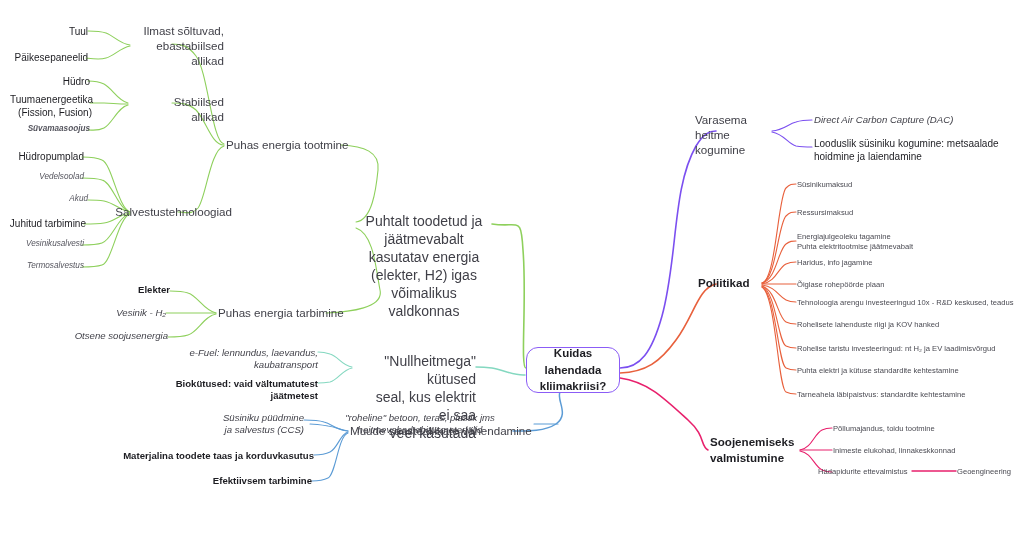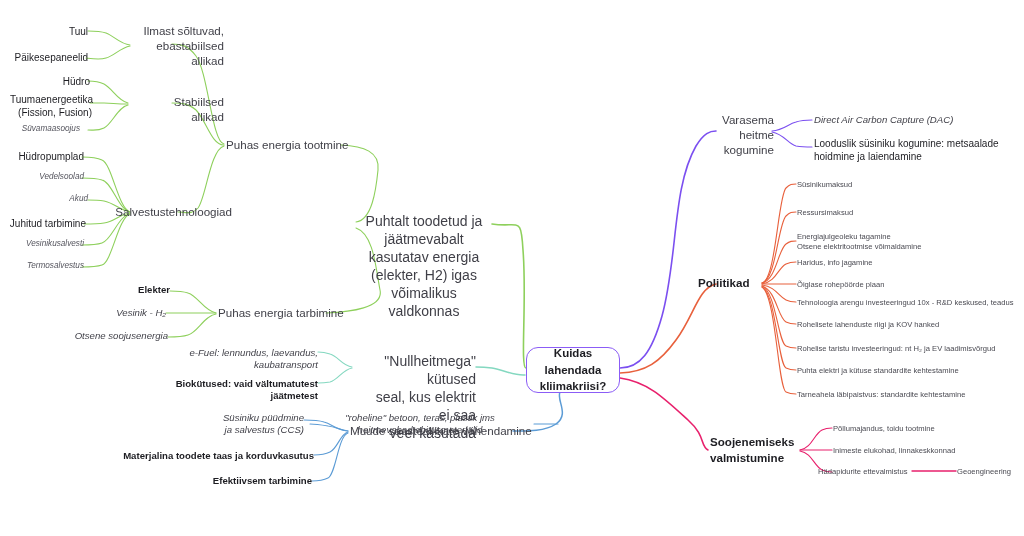--- a/index.html
+++ b/index.html
@@ -190,21 +190,21 @@
 
   <div class="node t-sub-b align-r" style="left:24px; top:26px; width:64px;">Tuul</div>
   <div class="node t-sub-b align-r" style="left:4px; top:52px; width:84px;">Päikesepaneelid</div>
 
   <div class="node t-main align-r" style="left:132px; top:95px; width:92px;">Stabiilsed
 allikad</div>
 
   <div class="node t-sub-b align-r" style="left:28px; top:76px; width:62px;">Hüdro</div>
   <div class="node t-sub-b align-r" style="left:10px; top:94px; width:82px; font-style:normal;">Tuumaenergeetika
 (Fission, Fusion)</div>
-  <div class="node t-sub-i align-r" style="left:6px; top:124px; width:74px;">Süvamaasoojus</div>
+  <div class="node t-sub-i align-r" style="left:16px; top:124px; width:74px;font-weight:bold;">Süvamaasoojus</div>
 
   <div class="node t-main align-r" style="left:92px; top:205px; width:140px;">Salvestustehnoloogiad</div>
 
   <div class="node t-sub-b align-r" style="left:2px; top:151px; width:82px;">Hüdropumplad</div>
   <div class="node t-sub-i align-r" style="left:12px; top:172px; width:72px;">Vedelsoolad</div>
   <div class="node t-sub-i align-r" style="left:30px; top:194px; width:58px;">Akud</div>
   <div class="node t-sub-b align-r" style="left:0px; top:218px; width:86px;">Juhitud tarbimine</div>
   <div class="node t-sub-i align-r" style="left:4px; top:239px; width:80px;">Vesinikusalvesti</div>
   <div class="node t-sub-i align-r" style="left:6px; top:261px; width:78px;">Termosalvestus</div>
 
@@ -227,34 +227,34 @@
 
   <div class="node t-main align-l" style="left:350px; top:424px;">Muude saasteallikate vähendamine</div>
 
   <div class="node t-mid-i align-r" style="left:194px; top:412px; width:110px;">Süsiniku püüdmine
 ja salvestus (CCS)</div>
   <div class="node t-mid-i align-c" style="left:306px; top:412px; width:228px;">"roheline" betoon, teras, plastik jms
 heitmevabad ehitusmaterjalid</div>
   <div class="node t-mid-b align-r" style="left:114px; top:450px; width:200px;">Materjalina toodete taas ja korduvkasutus</div>
   <div class="node t-mid-b align-r" style="left:152px; top:475px; width:160px;">Efektiivsem tarbimine</div>
 
-  <div class="node t-main align-l" style="left:716px; top:113px; width:58px;text-align:right;">Varasema
+  <div class="node t-main align-l" style="left:695px; top:113px; width:58px;">Varasema
 heitme
 kogumine</div>
 
   <div class="node t-mid-i align-l" style="left:814px; top:114px; width:200px;">Direct Air Carbon Capture (DAC)</div>
   <div class="node t-sub-b align-l" style="left:814px; top:138px; width:200px;">Looduslik süsiniku kogumine: metsaalade
 hoidmine ja laiendamine</div>
 
   <div class="node t-mainbold align-l" style="left:698px; top:276px;">Poliitikad</div>
 
   <div class="node t-sub-n align-l" style="left:797px; top:180px; width:226px;">Süsinikumaksud</div>
   <div class="node t-sub-n align-l" style="left:797px; top:208px; width:226px;">Ressursimaksud</div>
   <div class="node t-sub-n align-l" style="left:797px; top:232px; width:226px;">Energiajulgeoleku tagamine
-Otsene elektritootmise võimaldamine</div>
+Puhta elektritootmise jäätmevabalt</div>
   <div class="node t-sub-n align-l" style="left:797px; top:258px; width:226px;">Haridus, info jagamine</div>
   <div class="node t-sub-n align-l" style="left:797px; top:280px; width:226px;">Õiglase rohepöörde plaan</div>
   <div class="node t-sub-n align-l" style="left:797px; top:298px; width:226px;">Tehnoloogia arengu investeeringud 10x - R&amp;D keskused, teadus</div>
   <div class="node t-sub-n align-l" style="left:797px; top:320px; width:226px;">Rohelisete lahenduste riigi ja KOV hanked</div>
   <div class="node t-sub-n align-l" style="left:797px; top:344px; width:226px;">Rohelise taristu investeeringud: nt H₂ ja EV laadimisvõrgud</div>
   <div class="node t-sub-n align-l" style="left:797px; top:366px; width:210px;">Puhta elektri ja kütuse standardite kehtestamine</div>
   <div class="node t-sub-n align-l" style="left:797px; top:390px; width:226px;">Tarneahela läbipaistvus: standardite kehtestamine</div>
 
   <div class="node t-mainbold align-l" style="left:710px; top:434px; width:92px; line-height:1.35;">Soojenemiseks
 valmistumine</div>

